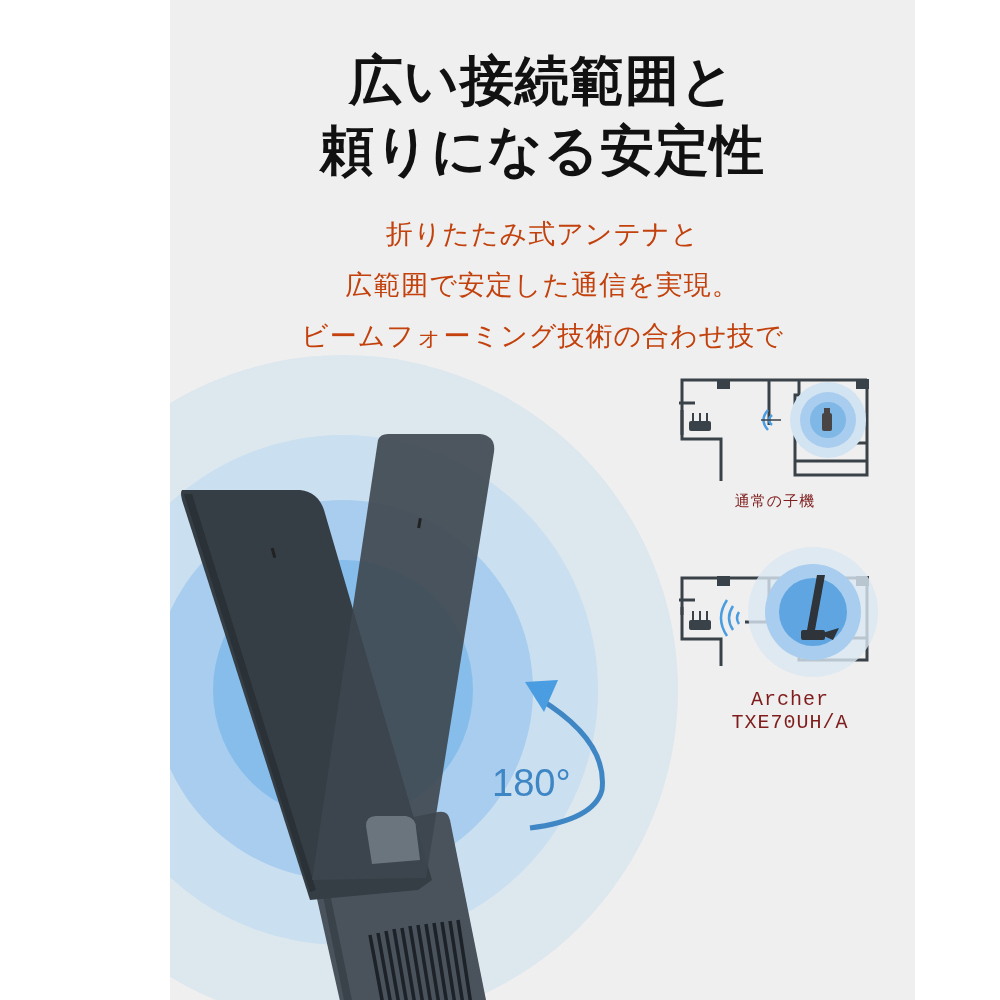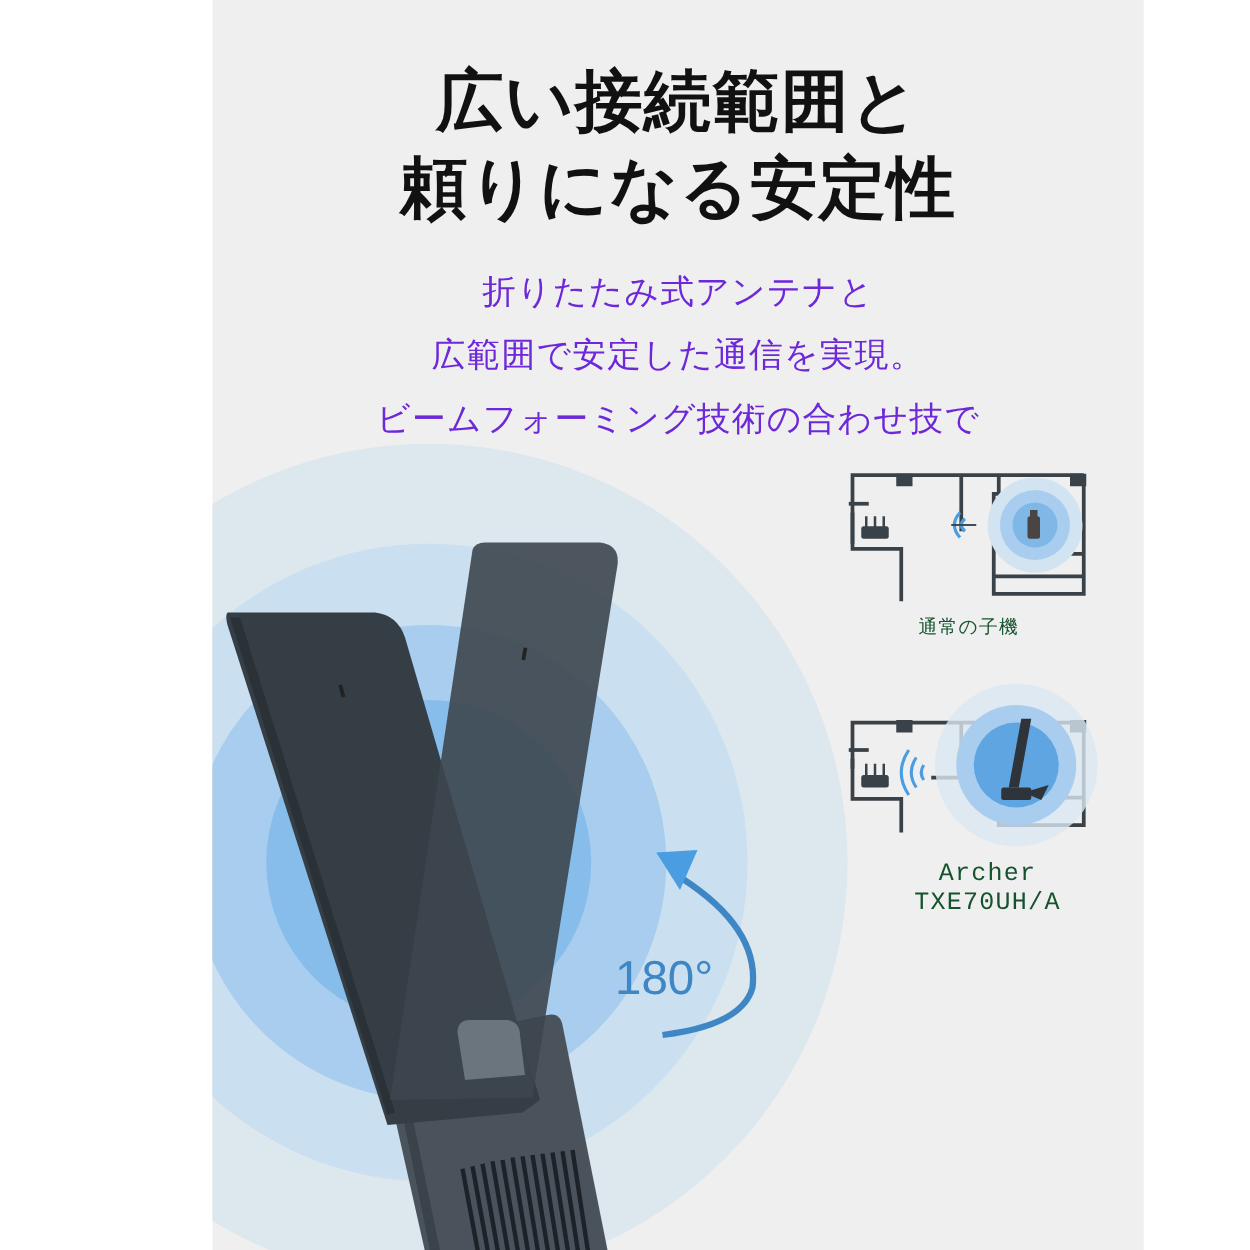--- a/index.html
+++ b/index.html
@@ -2,25 +2,25 @@
 <html><head>
 <meta charset="utf-8">
 <style>
   html, body { margin:0; padding:0; }
   body { width:1000px; height:1000px; background:#ffffff; position:relative; overflow:hidden;
          font-family:"DejaVu Sans","Liberation Sans",sans-serif; }
   .panel { position:absolute; left:127px; top:0; width:745px; height:1000px; background:#efefef; overflow:hidden;margin-left:43px; }
   .headline { position:absolute; left:0; width:745px; top:46px; text-align:center;
               font-size:54px; font-weight:bold; color:#111; line-height:70px; letter-spacing:1px; }
   .subcopy { position:absolute; left:0; width:745px; top:208px; text-align:center;
-             font-size:27px; color:#6d28d9; line-height:51px; letter-spacing:1px; }
+             font-size:27px; color:#c2410c; line-height:51px; letter-spacing:1px; }
   .rings { position:absolute; left:0; top:0; width:745px; height:1000px; }
   .ring { position:absolute; border-radius:50%; }
   .angle-label { position:absolute; left:322px; top:762px; font-size:38px; color:#3f86c4; font-family:"Liberation Sans",sans-serif; }
-  .plan-caption { position:absolute; text-align:center; font-size:15px; color:#14532d; letter-spacing:1px; }
+  .plan-caption { position:absolute; text-align:center; font-size:15px; color:#7f1d1d; letter-spacing:1px; }
   svg { position:absolute; overflow:visible; }
 </style>
 </head>
 <body>
 
 <div class="panel">
 
   <div class="rings">
     <div class="ring" style="left:-162px; top:355px; width:670px; height:670px; background:#dde7ee;"></div>
     <div class="ring" style="left:-82px; top:435px; width:510px; height:510px; background:#cadff0;"></div>

